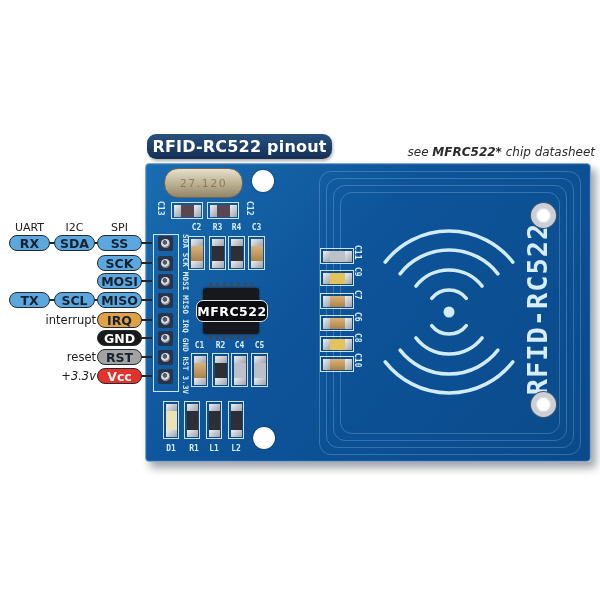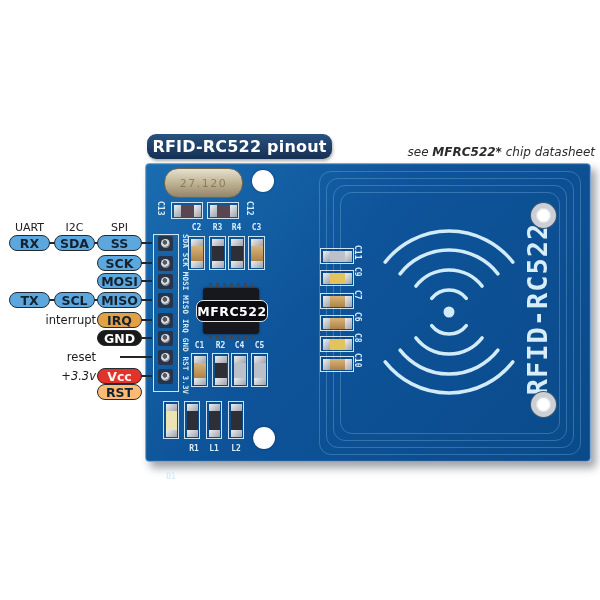--- a/index.html
+++ b/index.html
@@ -16,21 +16,21 @@
   #note b{font-weight:bold;}
 
   
   .colhead{position:absolute;top:221px;text-align:center;font-size:11px;color:#202020;}
   .pill{position:absolute;height:16px;box-sizing:border-box;border:1.6px solid #232c34;
         border-radius:9px;display:flex;align-items:center;justify-content:center;
         font-size:12.5px;font-weight:600;color:#142230;z-index:2;}
   .pill.blue{background:#5ba7de;}
   .pill.orange{background:#e3a145;}
   .pill.black{background:#191919;color:#fff;}
-  .pill.yellow{background:#fdba74;margin-top:35px;}
+  .pill.yellow{background:#a3a3a3;}
   .pill.red{background:#e23229;color:#fcf7f5;}
   .wire{position:absolute;height:2px;background:#23272b;z-index:1;}
   .ann{position:absolute;left:0;width:96px;text-align:right;font-size:11.5px;color:#1b1b1b;}
 
   
   #board{position:absolute;left:145px;top:163px;width:444px;height:297px;
          background:linear-gradient(130deg,#1a6cb0,#0e549a 40%,#0a4a8a);
          border:1px solid #7aa6cf;border-radius:4px;
          box-shadow:5px 6px 9px rgba(45,50,65,.45), inset 0 0 0 1px rgba(255,255,255,.08);}
   .ring{position:absolute;border:1.5px solid rgba(150,200,235,.30);border-radius:12px;}
@@ -242,21 +242,21 @@
     <div class="comp v" style="left:60px;top:237px;width:16px;height:38px;">
         <i class="pad"></i>
         <i class="cbody b-dark"></i>
         <i class="pad"></i>
       </div>
     <div class="comp v" style="left:82px;top:237px;width:16px;height:38px;">
         <i class="pad"></i>
         <i class="cbody b-dark"></i>
         <i class="pad"></i>
       </div>
-    <div class="lab sk" style="left:17px;top:280px;width:16px;margin-top:28px;">D1</div>
+    <div class="lab sk" style="left:17px;top:280px;width:16px;">D1</div>
     <div class="lab sk" style="left:40px;top:280px;width:16px;">R1</div>
     <div class="lab sk" style="left:60px;top:280px;width:16px;">L1</div>
     <div class="lab sk" style="left:82px;top:280px;width:16px;">L2</div>
 
     <div class="comp h" style="left:174px;top:84px;width:34px;height:16px;">
         <i class="pad"></i>
         <i class="cbody b-gray"></i>
         <i class="pad"></i>
       </div>
     <div class="comp h" style="left:174px;top:106px;width:34px;height:16px;">

